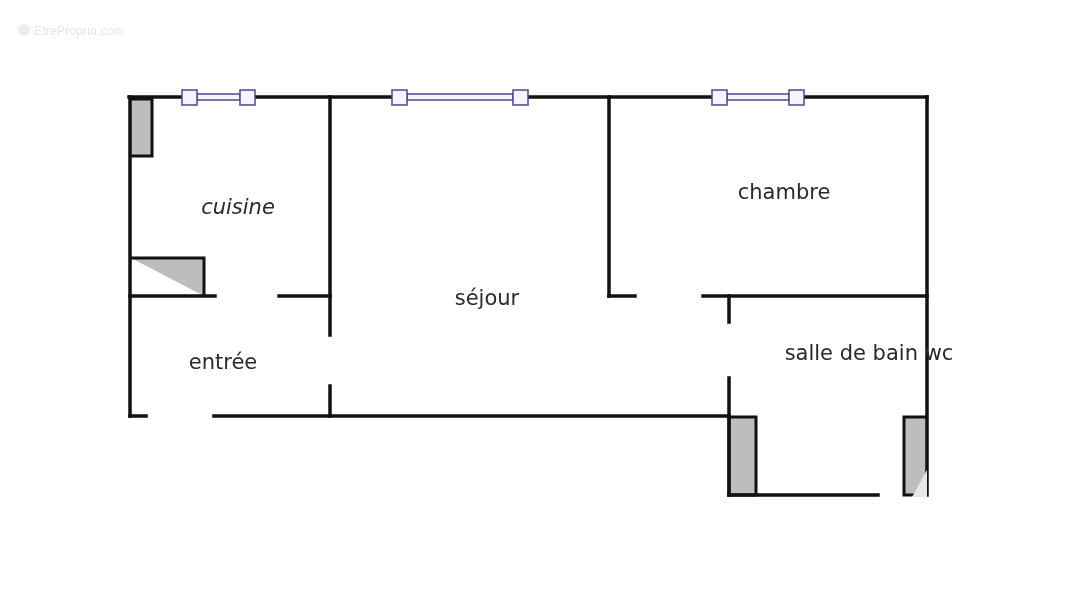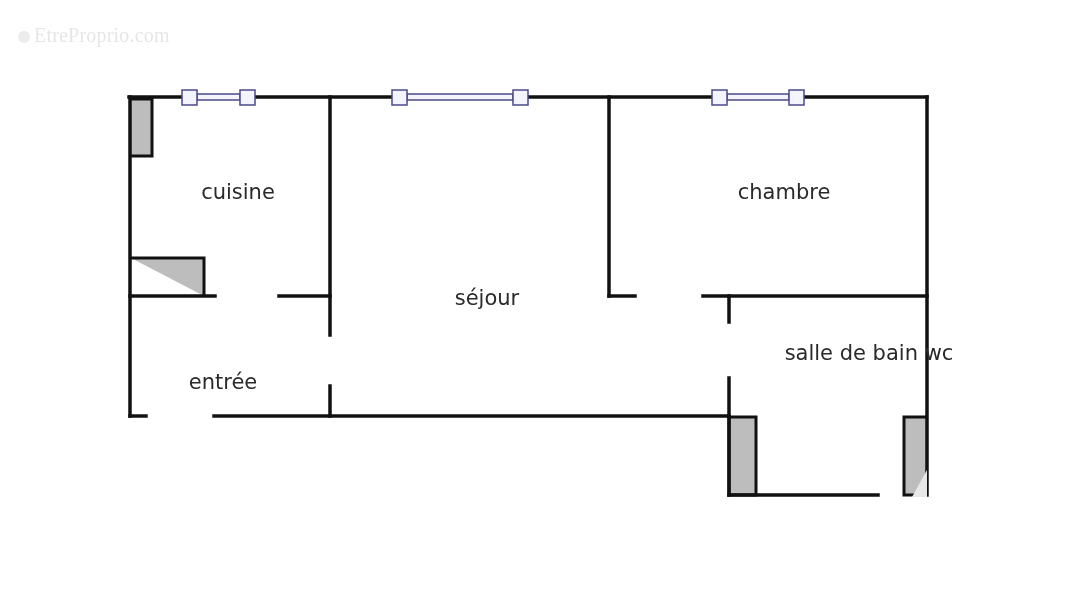--- a/index.html
+++ b/index.html
@@ -1,17 +1,17 @@
 <!DOCTYPE html>
 <html><head>
   <meta charset="utf-8">
   <style>
     html, body { margin: 0; padding: 0; background: #ffffff; }
     body { width: 1090px; height: 598px; position: relative; overflow: hidden; font-family: "DejaVu Sans", sans-serif; }
-    .watermark { position: absolute; left: 18px; top: 24px; font-size: 20px; color: #e6e6e6; font-family: Liberation Serif, serif; letter-spacing: 0.2px; }
+    .watermark { position: absolute; left: 18px; top: 24px; font-size: 12px; color: #e6e6e6; font-family: Liberation Sans, sans-serif; letter-spacing: 0.2px; }
     .watermark .wm-circle { display: inline-block; width: 12px; height: 12px; border-radius: 50%; background: #ececec; margin-right: 4px; vertical-align: -1px; }
     svg.plan { position: absolute; left: 0; top: 0; }
     .room-label { position: absolute; font-family: "DejaVu Sans", sans-serif; font-size: 21px; color: #2a2a2a; white-space: nowrap; transform: translate(-50%, -50%); }
   </style>
 </head>
 <body>
 
 <div class="watermark">
   <span class="wm-circle"></span><span>EtreProprio.com</span>
 </div>
@@ -66,17 +66,17 @@
     <g>
       <rect x="727" y="94" width="62" height="6" fill="#f4f4ff" stroke="#4a4a8a" stroke-width="1.5"></rect>
       <rect x="712" y="90" width="15" height="15" fill="#f4f4ff" stroke="#4a4a8a" stroke-width="1.5"></rect>
       <rect x="789" y="90" width="15" height="15" fill="#f4f4ff" stroke="#4a4a8a" stroke-width="1.5"></rect>
     </g>
   </g>
 
   <path d="M912 497 L927 470 L927 497 Z" fill="#e8e8e8"></path>
 </svg>
 
-<div class="room-label" style="left:238px; top:192px;">cuisine</div>
+<div class="room-label" style="left:238px; top:207px;font-style:italic;">cuisine</div>
 <div class="room-label" style="left:487px; top:298px;">séjour</div>
 <div class="room-label" style="left:784px; top:192px;">chambre</div>
-<div class="room-label" style="left:223px; top:362px;margin-top:20px;">entrée</div>
+<div class="room-label" style="left:223px; top:362px;">entrée</div>
 <div class="room-label" style="left:825px; top:353px;margin-left:44px;">salle de bain wc</div>
 
 </body></html>

